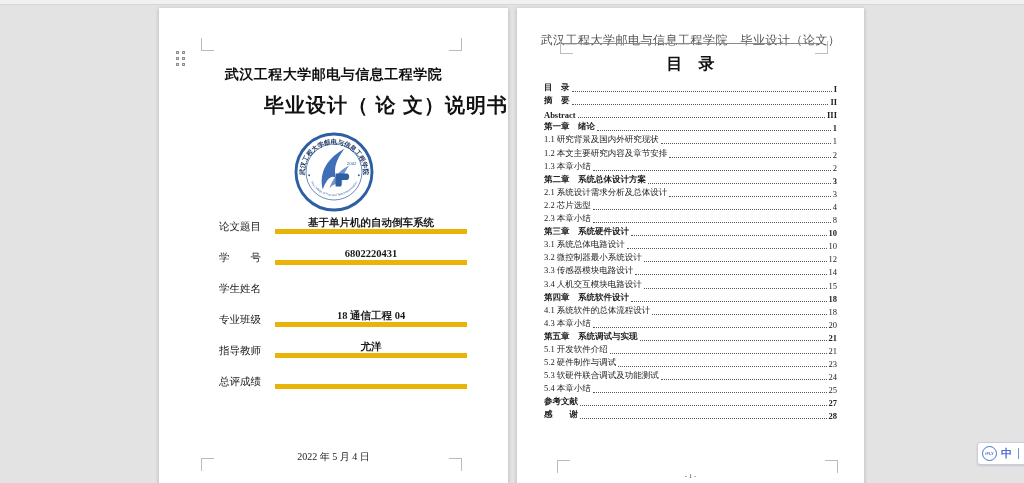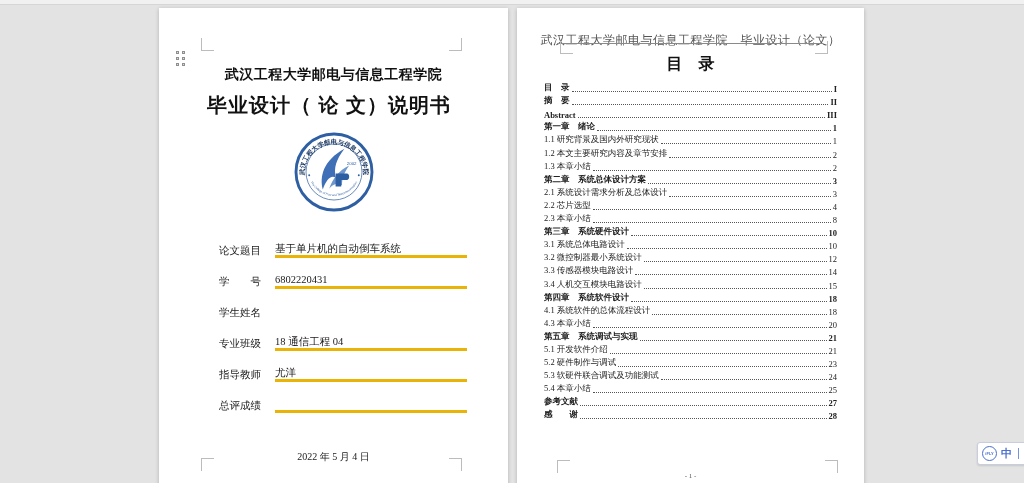--- a/index.html
+++ b/index.html
@@ -18,28 +18,28 @@
   .c-bl{border-left:1px solid #bcbcbc;border-top:1px solid #bcbcbc;}
   .c-br{border-right:1px solid #bcbcbc;border-top:1px solid #bcbcbc;}
 
   
   .handle{position:absolute;left:17px;top:43px;display:grid;grid-template-columns:repeat(2,4px);grid-auto-rows:4px;gap:2px;cursor:move;}
   .handle i{display:block;width:3px;height:3px;background:#dcdcdc;border:1px solid #8f8f8f;box-sizing:border-box;}
 
   
   .institution{position:absolute;left:0;top:58px;width:100%;text-align:center;
     font-family:"Liberation Sans",sans-serif;font-weight:bold;font-size:14px;letter-spacing:.5px;color:#111;white-space:pre;}
-  .doc-title{position:absolute;left:0;top:84px;width:100%;text-align:left;
-    font-family:"Liberation Sans",sans-serif;font-weight:bold;font-size:20px;letter-spacing:1px;color:#111;white-space:pre;padding-left:48px;}
+  .doc-title{position:absolute;left:0;top:84px;width:100%;text-align:right;
+    font-family:"Liberation Sans",sans-serif;font-weight:bold;font-size:20px;letter-spacing:1px;color:#111;white-space:pre;}
   .logo-wrap{position:absolute;left:135px;top:124px;width:80px;height:80px;}
-  .fields{position:absolute;left:60px;top:237px;width:248px;}
+  .fields{position:absolute;left:60px;top:213px;width:248px;}
   .field-row{display:flex;align-items:flex-end;height:13px;margin-bottom:18px;}
   .field-label{width:48px;font-size:10.5px;color:#1a1a1a;white-space:pre;flex:none;}
-  .field-value{flex:1;margin-left:8px;border-bottom:3px solid #eab308;text-align:left;
-    font-size:10.5px;color:#1a1a1a;line-height:13px;min-height:13px;white-space:pre;cursor:text;}
+  .field-value{flex:1;margin-left:8px;border-bottom:5px solid #eab308;text-align:center;
+    font-size:10.5px;color:#1a1a1a;line-height:13px;min-height:13px;white-space:pre;cursor:text;font-weight:bold;}
   .cover-date{position:absolute;left:0;top:442px;width:100%;text-align:center;font-size:10px;color:#1a1a1a;white-space:pre;}
 
   
   .page-header{position:absolute;left:0;top:24px;width:100%;text-align:center;
     font-size:12px;color:#555;letter-spacing:.5px;white-space:pre;}
   .header-rule{position:absolute;left:40px;top:35px;width:266px;border-bottom:1px solid #8a8a8a;}
   .toc-heading{position:absolute;left:0;top:46px;width:100%;text-align:center;
     font-family:"Liberation Sans",sans-serif;font-weight:bold;font-size:16px;color:#111;white-space:pre;}
   .toc-list{position:absolute;left:27px;top:73px;width:293px;}
   .toc-row{display:flex;align-items:flex-end;height:13.1px;cursor:pointer;}

